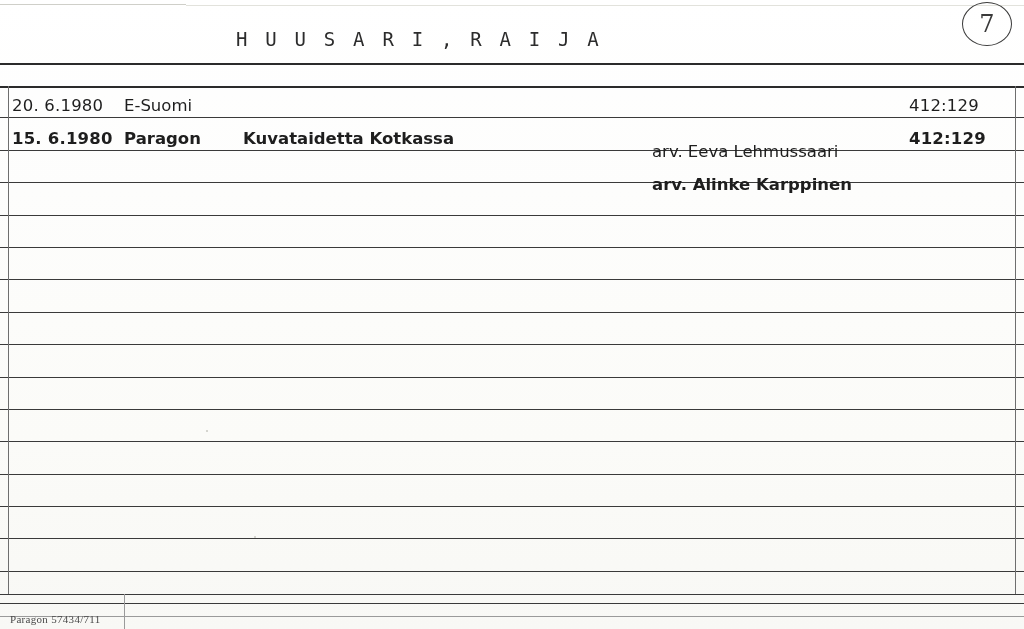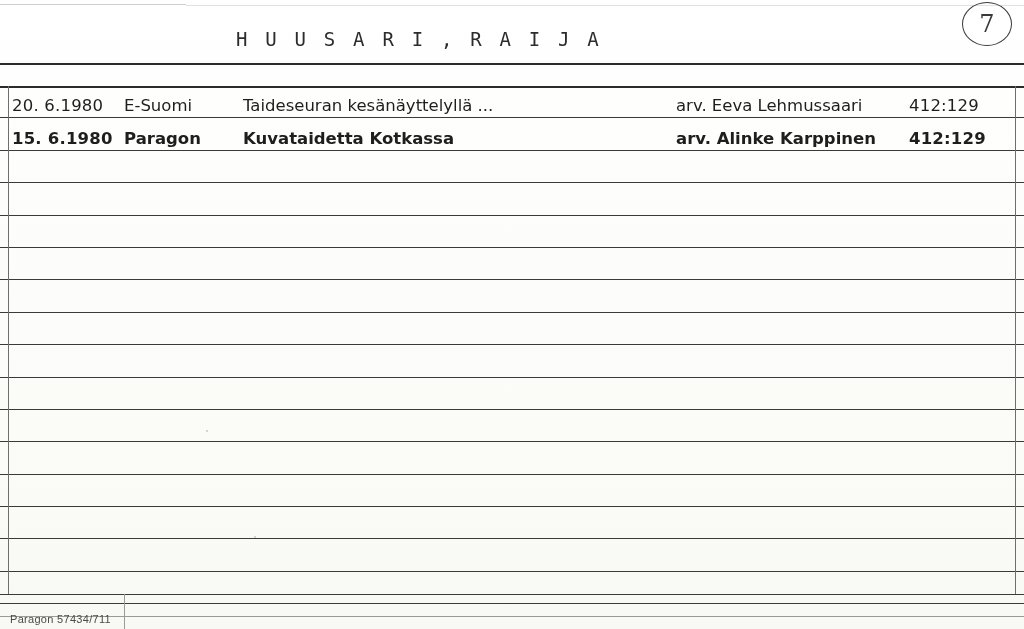--- a/index.html
+++ b/index.html
@@ -144,21 +144,21 @@
     top: 594px;
     left: 124px;
     width: 0;
     height: 35px;
     border-left: 1px solid #9a9a9a;
   }
   .imprint {
     position: absolute;
     left: 10px;
     top: 613px;
-    font-family: Liberation Sans, sans-serif;
+    font-family: Liberation Serif, serif;
     font-size: 11px;
     color: #4a4a4a;
     letter-spacing: 0.3px;
   }
 
   
   .entry {
     position: absolute;
     left: 0;
     width: 1024px;
@@ -176,21 +176,22 @@
   .entry .source {
     position: absolute;
     left: 124px;
   }
   .entry .title {
     position: absolute;
     left: 243px;
   }
   .entry .author {
     position: absolute;
-    left: 676px;
+    left: 652px;
+    margin-top: 46px;
   }
   .entry .ref {
     position: absolute;
     left: 869px;
     letter-spacing: 0.2px;
     margin-left: 40px;
   }
 
   .speck {
     position: absolute;
@@ -235,21 +236,20 @@
     <div class="line"></div>
     <div class="line"></div>
   </div>
 
   <div class="v-left"></div>
   <div class="v-right"></div>
 
   <div class="entry" style="top: 96px;">
     <span class="date">20. 6.1980</span>
     <span class="source">E-Suomi</span>
-    <span class="title">Taideseuran kesänäyttelyllä ...</span>
     <span class="author">arv. Eeva Lehmussaari</span>
     <span class="ref">412:129</span>
   </div>
 
   <div class="entry" style="top: 129px; font-weight: bold;">
     <span class="date">15. 6.1980</span>
     <span class="source">Paragon</span>
     <span class="title">Kuvataidetta Kotkassa</span>
     <span class="author">arv. Alinke Karppinen</span>
     <span class="ref">412:129</span>

